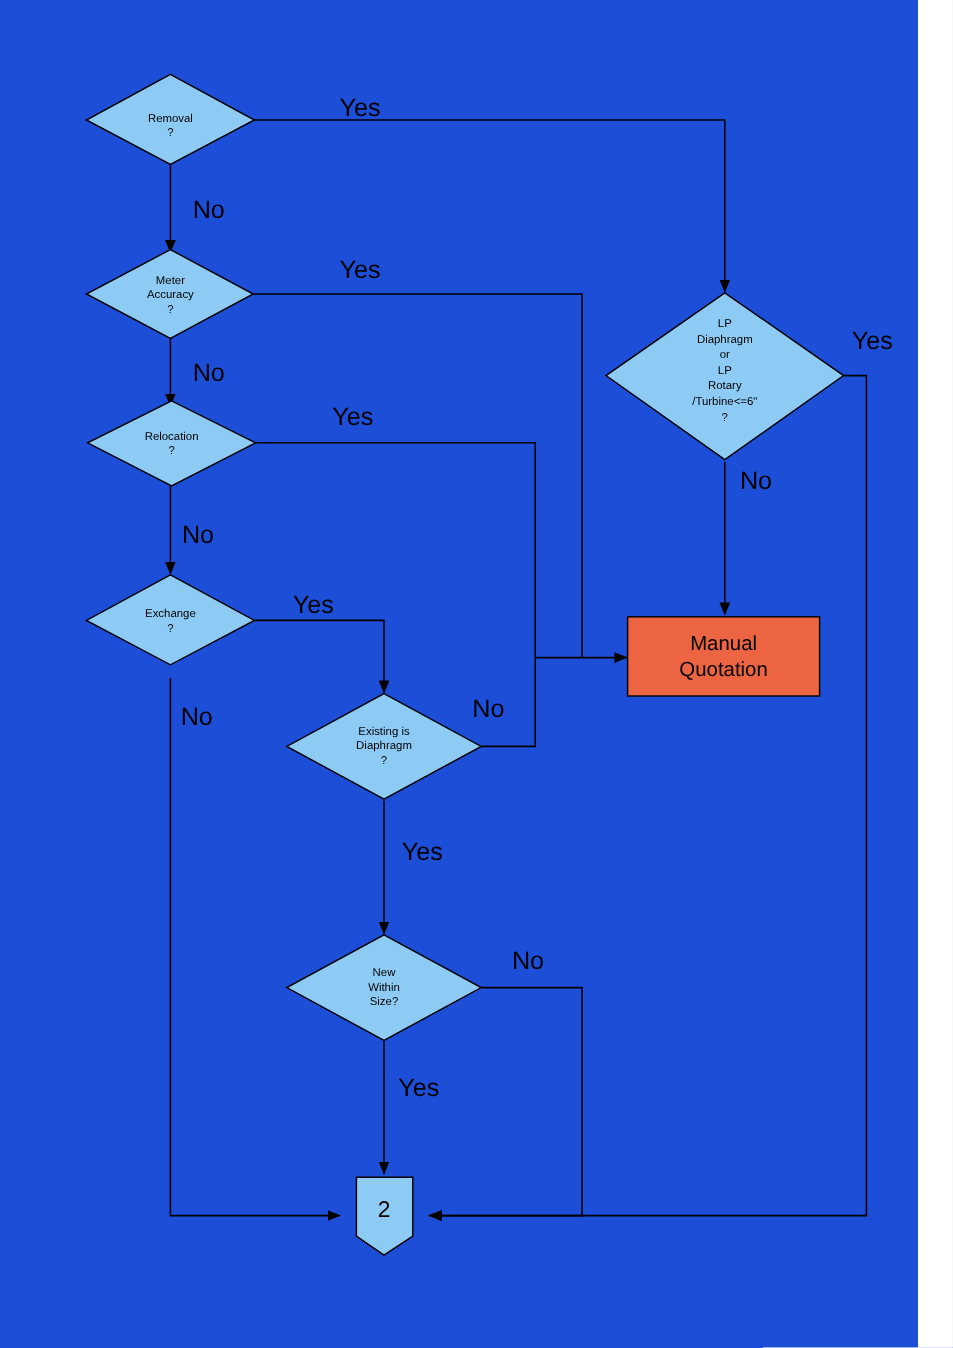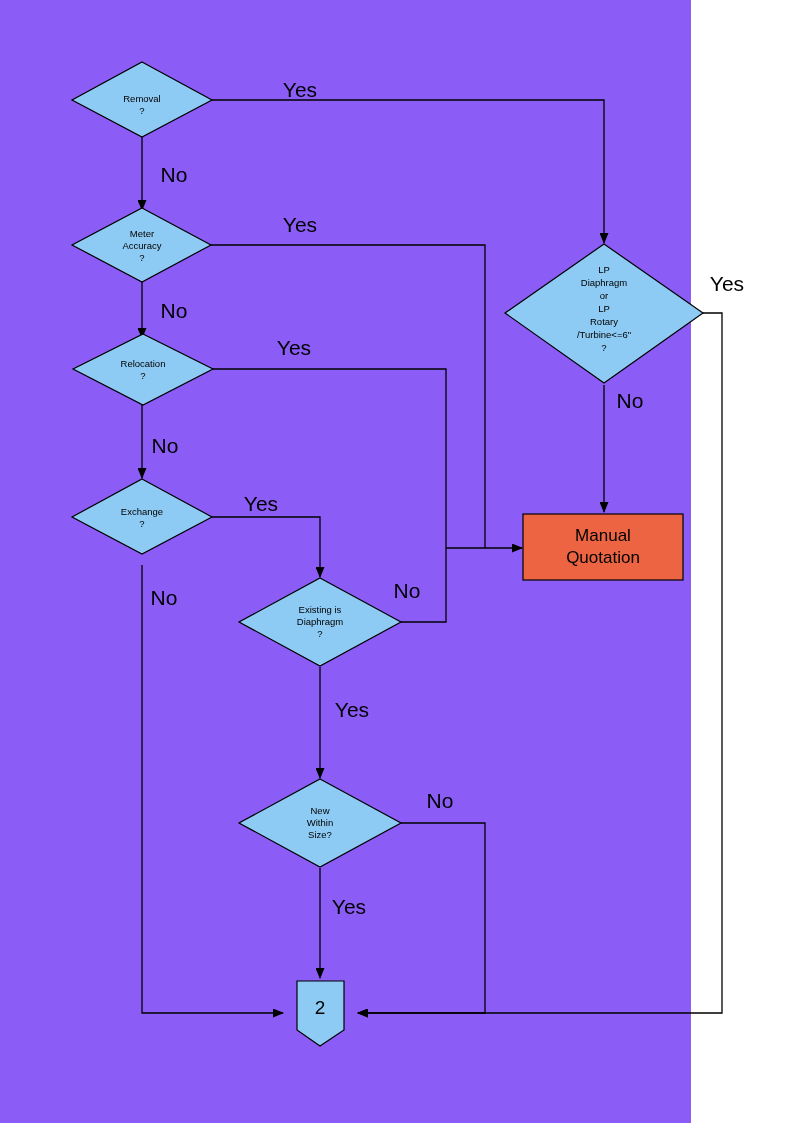--- a/index.html
+++ b/index.html
@@ -8,23 +8,23 @@
     background: #ffffff;
   }
   body {
     width: 794px;
     height: 1123px;
     font-family: "Liberation Sans", sans-serif;
     overflow: hidden;
   }
   #flowchart-root {
     position: relative;
-    width: 691px;
+    width: 765px;
     height: 1123px;
-    background: #8b5cf6;
+    background: #1d4ed8;
   }
   svg#flow-svg {
     display: block;
     width: 794px;
     height: 1123px;
   }
   .node-shape {
     stroke: #000000;
     stroke-width: 1.2;
   }

